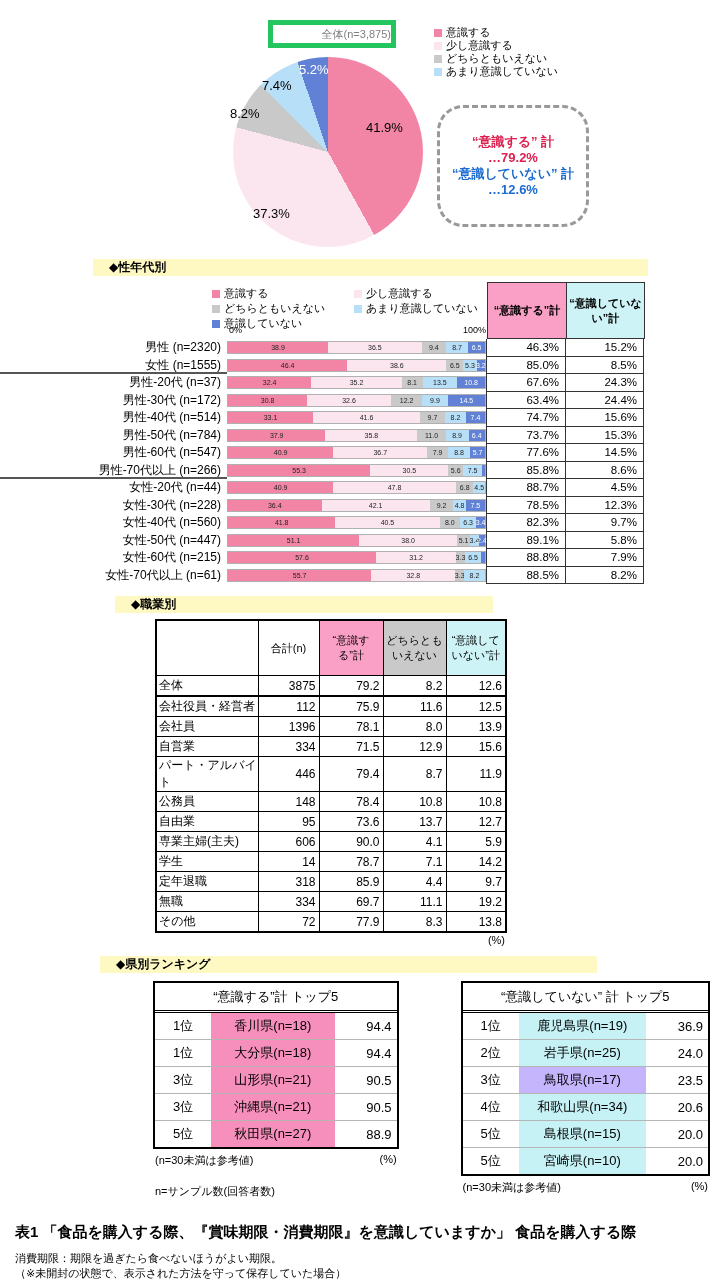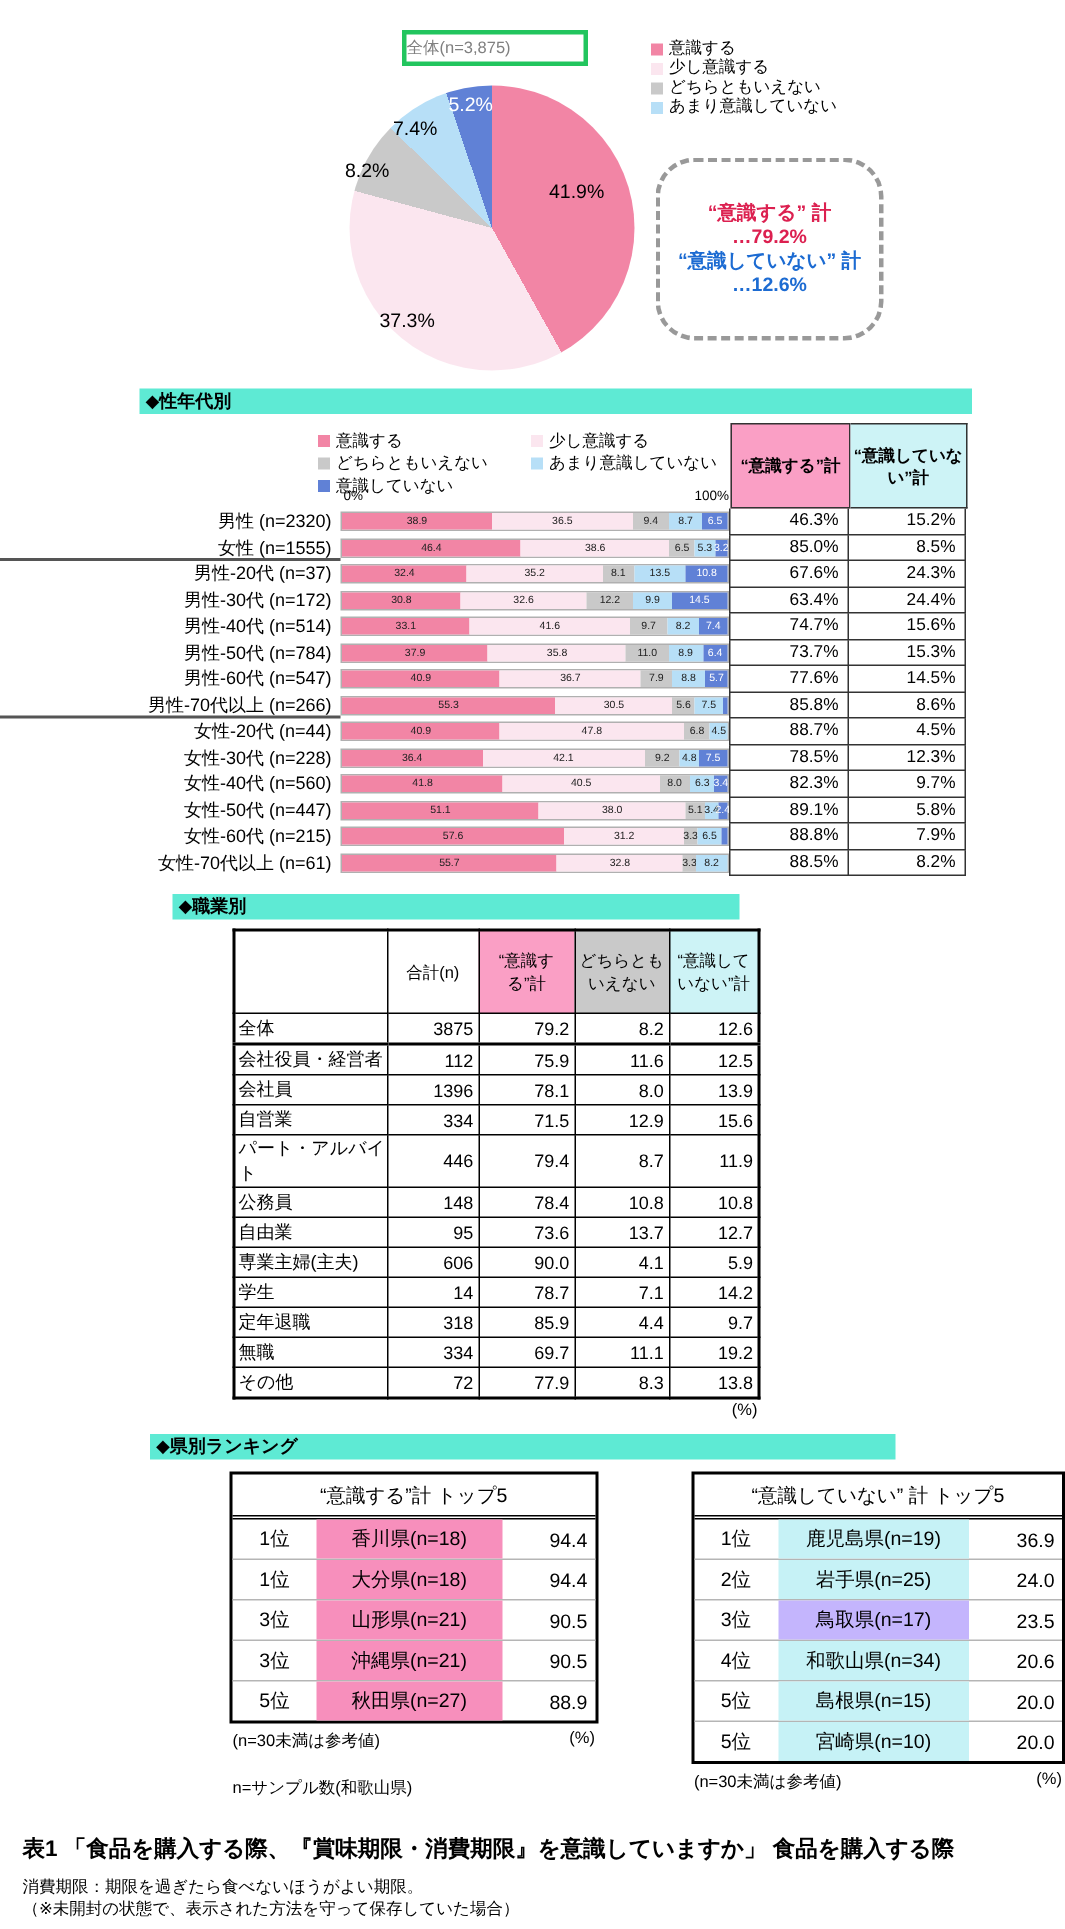--- a/index.html
+++ b/index.html
@@ -2,41 +2,41 @@
 <html><head>
 <meta charset="utf-8">
 <style>
   html,body{margin:0;padding:0;}
   body{width:710px;height:1286px;background:#fff;color:#000;
        font-family:"Liberation Sans","DejaVu Sans",sans-serif;overflow:hidden;}
 
   
   .pie-section{position:relative;height:255px;}
   .overall-box{position:absolute;left:268px;top:20px;width:118px;height:18px;
-     border:3px solid #22c55e;color:#808080;font-size:11px;text-align:left;line-height:18px;}
+     border:5px solid #22c55e;color:#808080;font-size:11px;text-align:right;line-height:18px;}
   .pie{position:absolute;left:233px;top:57px;width:190px;height:190px;border-radius:50%;}
   .pie-label{position:absolute;font-size:13px;}
   .pl0{left:366px;top:120px;}
   .pl1{left:253px;top:206px;}
   .pl2{left:230px;top:106px;}
   .pl3{left:262px;top:78px;}
   .pl4{left:299px;top:62px;color:#fff;}
   .pie-legend{position:absolute;left:434px;top:26px;list-style:none;margin:0;padding:0;}
   .pie-legend li{display:flex;align-items:center;font-size:11px;line-height:13px;height:13px;}
   .lg-sq{width:8px;height:8px;margin-right:4px;flex:none;}
   .summary-box{position:absolute;left:437px;top:105px;width:152px;height:122px;
      border:3px dashed #999;border-radius:26px;box-sizing:border-box;
      display:flex;flex-direction:column;justify-content:center;text-align:center;
      font-weight:bold;font-size:13px;line-height:16px;}
   .sum-red{color:#DC2050;}
   .sum-blue{color:#1C6BD2;}
 
   
-  .sec-header{background:#5eead4;font-weight:bold;font-size:12px;height:17px;
-     line-height:17px;padding-left:4px;box-sizing:border-box;}
+  .sec-header{background:#fef9c3;font-weight:bold;font-size:12px;height:17px;
+     line-height:17px;padding-left:16px;box-sizing:border-box;}
   .hdr-gender{width:555px;margin:4px 0 0 93px;}
   .hdr-occ{width:378px;margin:10px 0 0 115px;}
   .hdr-rank{width:497px;margin:10px 0 8px 100px;}
 
   
   .gchart{position:relative;height:306px;margin-top:4px;}
   .glegend{position:absolute;left:212px;top:6px;display:grid;
      grid-template-columns:142px 176px;grid-auto-rows:15px;font-size:11px;}
   .glegend .li{display:flex;align-items:center;}
   .gaxis0{position:absolute;left:229px;top:45px;font-size:9px;}
@@ -470,21 +470,21 @@
             <div class="rc rank">5位</div>
             <div class="rc pref" style="background: rgb(247, 143, 188);">秋田県(n=27)</div>
             <div class="rc val">88.9</div>
           </div>
         </div>
     </div>
     <div class="rank-note">
       <span>(n=30未満は参考値)</span>
       <span>(%)</span>
     </div>
-    <div class="rank-note2">n=サンプル数(和歌山県)</div>
+    <div class="rank-note2">n=サンプル数(回答者数)</div>
   </div>
   <div class="rank-col right">
     <div class="rank-table">
       <div class="rank-title">“意識していない” 計 トップ5</div>
       <div id="rank-right-rows">
           <div class="rrow">
             <div class="rc rank">1位</div>
             <div class="rc pref" style="background: rgb(198, 242, 246);">鹿児島県(n=19)</div>
             <div class="rc val">36.9</div>
           </div>

